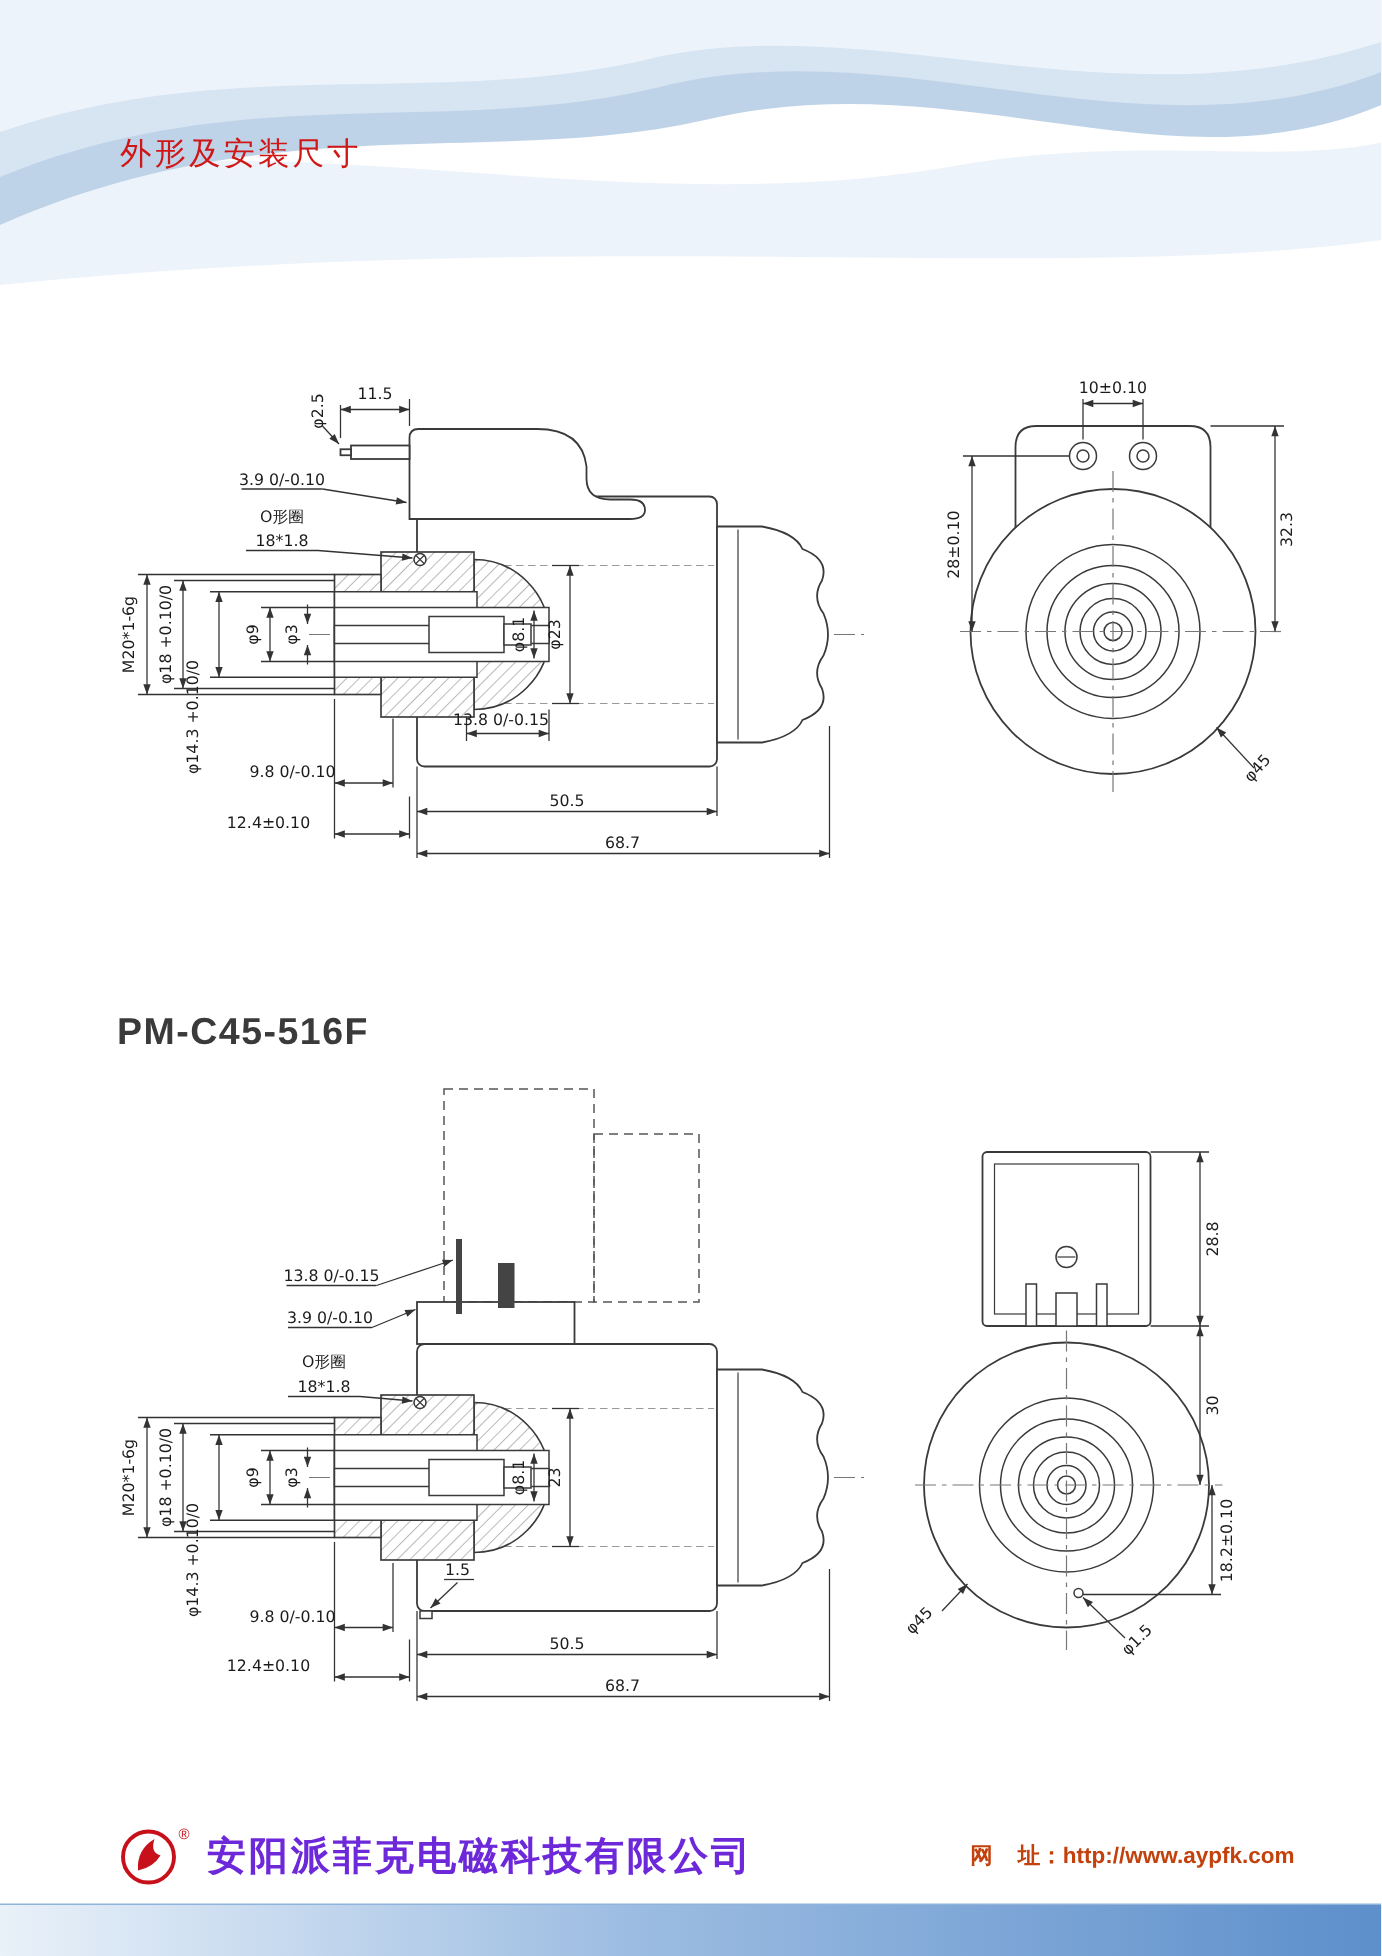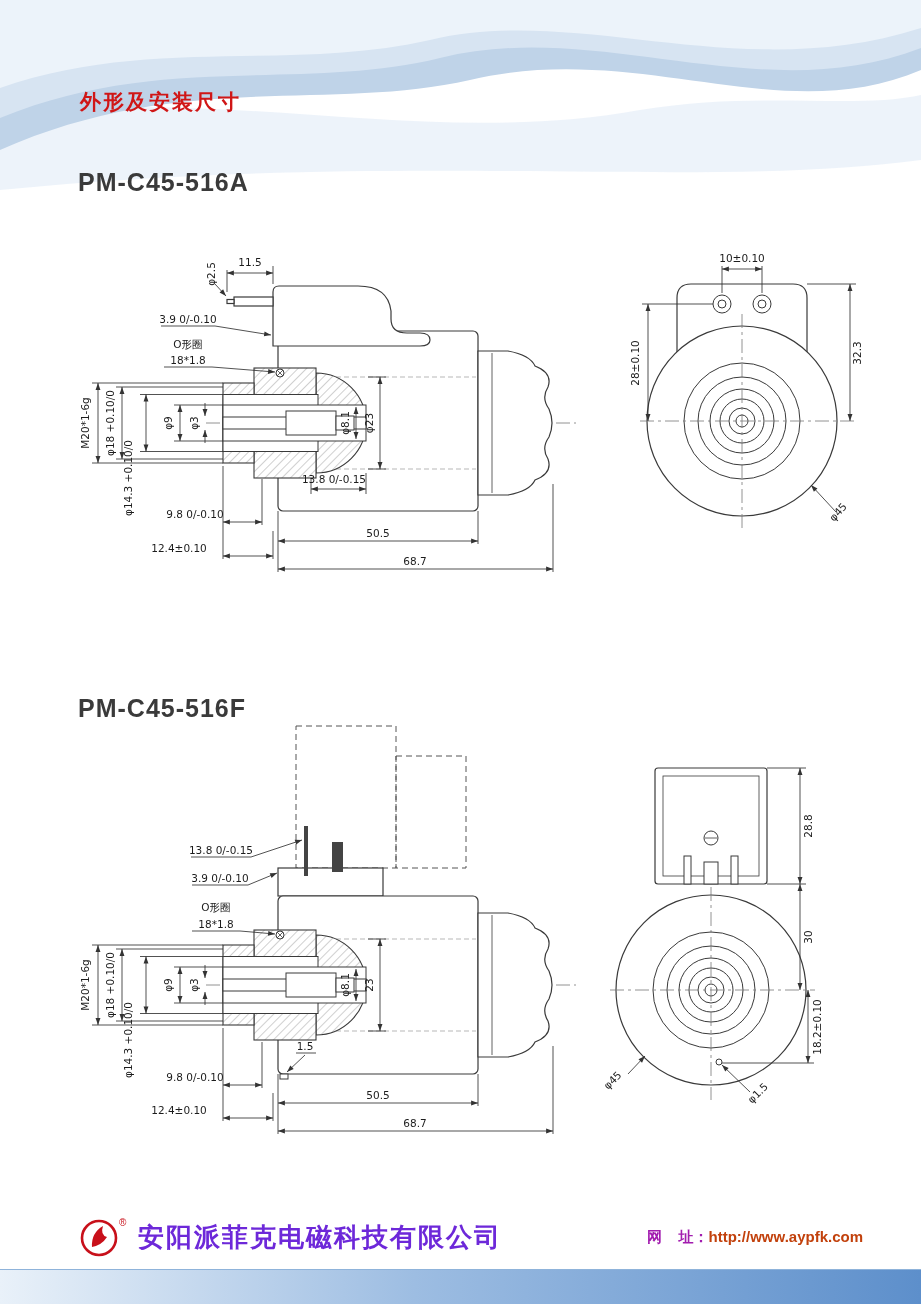--- a/index.html
+++ b/index.html
@@ -1,60 +1,59 @@
 <!DOCTYPE html>
 <html><head>
 <meta charset="utf-8">
 <style>
   html,body{margin:0;padding:0;background:#fff;}
   .page{position:relative;width:921px;height:1304px;background:#fff;overflow:hidden;
         font-family:"Liberation Sans",sans-serif;}
   .hdr-bg{position:absolute;left:0;top:0;}
-  .page-title{position:absolute;left:80px;top:88px;font-size:21px;font-weight:bold;color:#d01616;letter-spacing:2px;text-align:center;}
+  .page-title{position:absolute;left:80px;top:88px;font-size:21px;font-weight:normal;color:#d01616;letter-spacing:2px;text-align:center;}
   .model{position:absolute;left:78px;font-size:25px;color:#3a3a3a;font-weight:600;letter-spacing:1px;}
   .model-a{top:168px;}
-  .model-f{top:694px;}
+  .model-f{top:674px;}
   .dwg{position:absolute;}
   
   .out{stroke:#3a3a3a;stroke-width:1.2;fill:#fff;}
   .w{fill:#fff;stroke:#3a3a3a;stroke-width:1;}
   .hatch{fill:url(#h);stroke:#3a3a3a;stroke-width:1.1;}
   .thin{stroke:#3a3a3a;stroke-width:0.8;fill:none;}
   .ring{stroke:#3a3a3a;stroke-width:1;fill:none;}
   .cl{stroke:#777;stroke-width:0.8;stroke-dasharray:14 4 3 4;fill:none;}
   .dash{stroke:#999;stroke-width:0.7;stroke-dasharray:5 3;fill:none;}
   .dashB{stroke:#555;stroke-width:1;stroke-dasharray:6 4;fill:none;}
   .dim line{stroke:#333;stroke-width:0.85;fill:none;}
   .dim text{font-size:10.5px;fill:#1c1c1c;font-family:"DejaVu Sans",sans-serif;}
   .pinfill{fill:#444;stroke:none;}
   
   .footer{position:absolute;left:78px;right:58px;bottom:44px;display:flex;align-items:center;}
   .company{font-size:26px;font-weight:bold;color:#6d28d9;margin-left:10px;letter-spacing:2px;}
   .web{margin-left:auto;font-size:15px;}
-  .weblabel{color:#a21caf;font-weight:bold;white-space:pre;}
+  .weblabel{color:#c2410c;font-weight:bold;white-space:pre;}
   .url{color:#c2410c;font-weight:bold;}
   .bottom-bar{position:absolute;left:0;bottom:0;width:921px;height:34px;
       background:linear-gradient(90deg,#e9f1f9 0%,#9dbde2 45%,#5d8fcb 100%);
       border-top:1px solid #8fb3da;}
 </style>
 </head>
 <body>
 
 <div class="page">
 
   <svg class="hdr-bg" width="921" height="250" viewBox="0 0 921 250" preserveAspectRatio="none">
     <rect width="921" height="250" fill="#ffffff"></rect>
     <path d="M0,120 C200,80 420,150 640,110 C760,90 850,110 921,95 L921,160 C700,190 400,150 0,190 Z" fill="#e4edf7" opacity="0.65"></path>
     <path d="M0,0 H921 V70 C780,130 640,40 470,80 C330,112 180,70 0,150 Z" fill="#bfd3e8"></path>
     <path d="M0,0 H921 V48 C760,110 600,18 440,58 C300,92 160,52 0,118 Z" fill="#d7e4f2"></path>
     <path d="M0,0 H921 V28 C740,86 580,4 430,40 C290,72 150,36 0,88 Z" fill="#ecf3fa"></path>
   </svg>
 
   <div class="page-title">外形及安装尺寸</div>
-  <div class="model model-a">PM-C45-516A</div>
   <div class="model model-f">PM-C45-516F</div>
 
   <svg class="dwg" style="left:58px;top:226px" width="585" height="385" viewBox="0 0 585 385">
     <defs>
       <pattern id="h" width="6" height="6" patternUnits="userSpaceOnUse" patternTransform="rotate(45)">
         <rect width="6" height="6" fill="#fff"></rect>
         <line x1="0" y1="0" x2="0" y2="6" stroke="#8a8a8a" stroke-width="0.8"></line>
       </pattern>
       <marker id="m" viewBox="0 0 10 10" refX="9.5" refY="5" markerWidth="9" markerHeight="9" orient="auto-start-reverse">
         <path d="M0.5,1.8 L9.5,5 L0.5,8.2 Z" fill="#333"></path>

